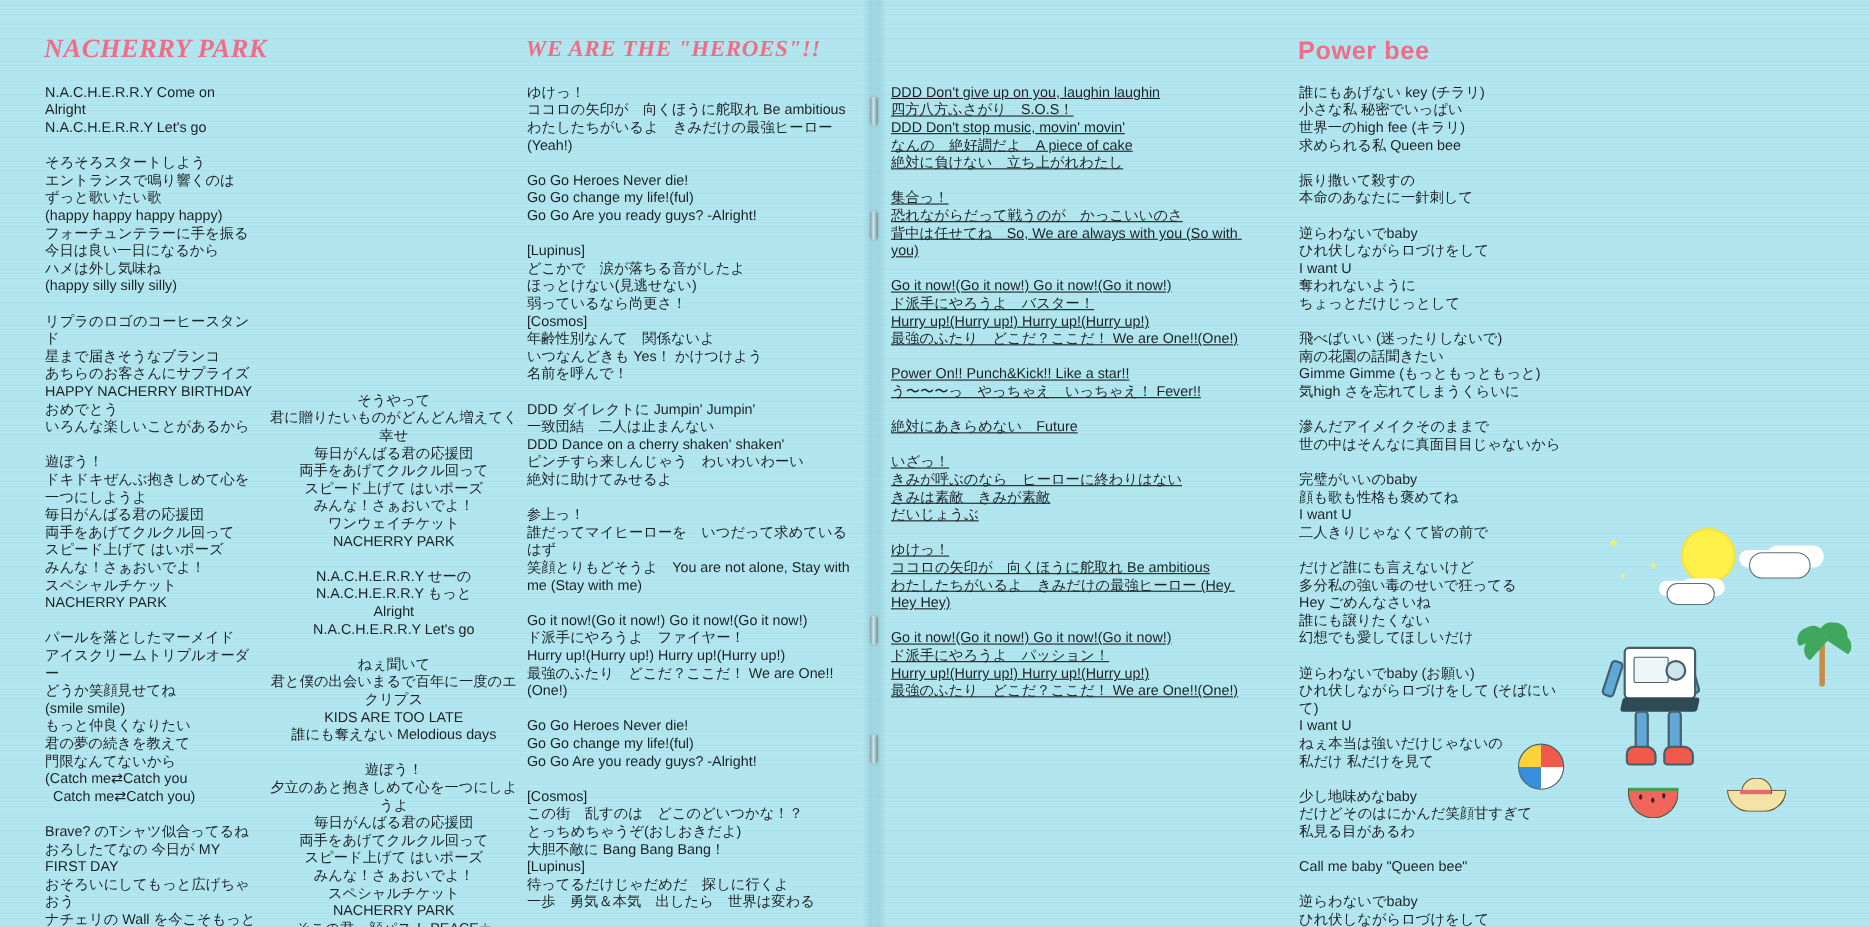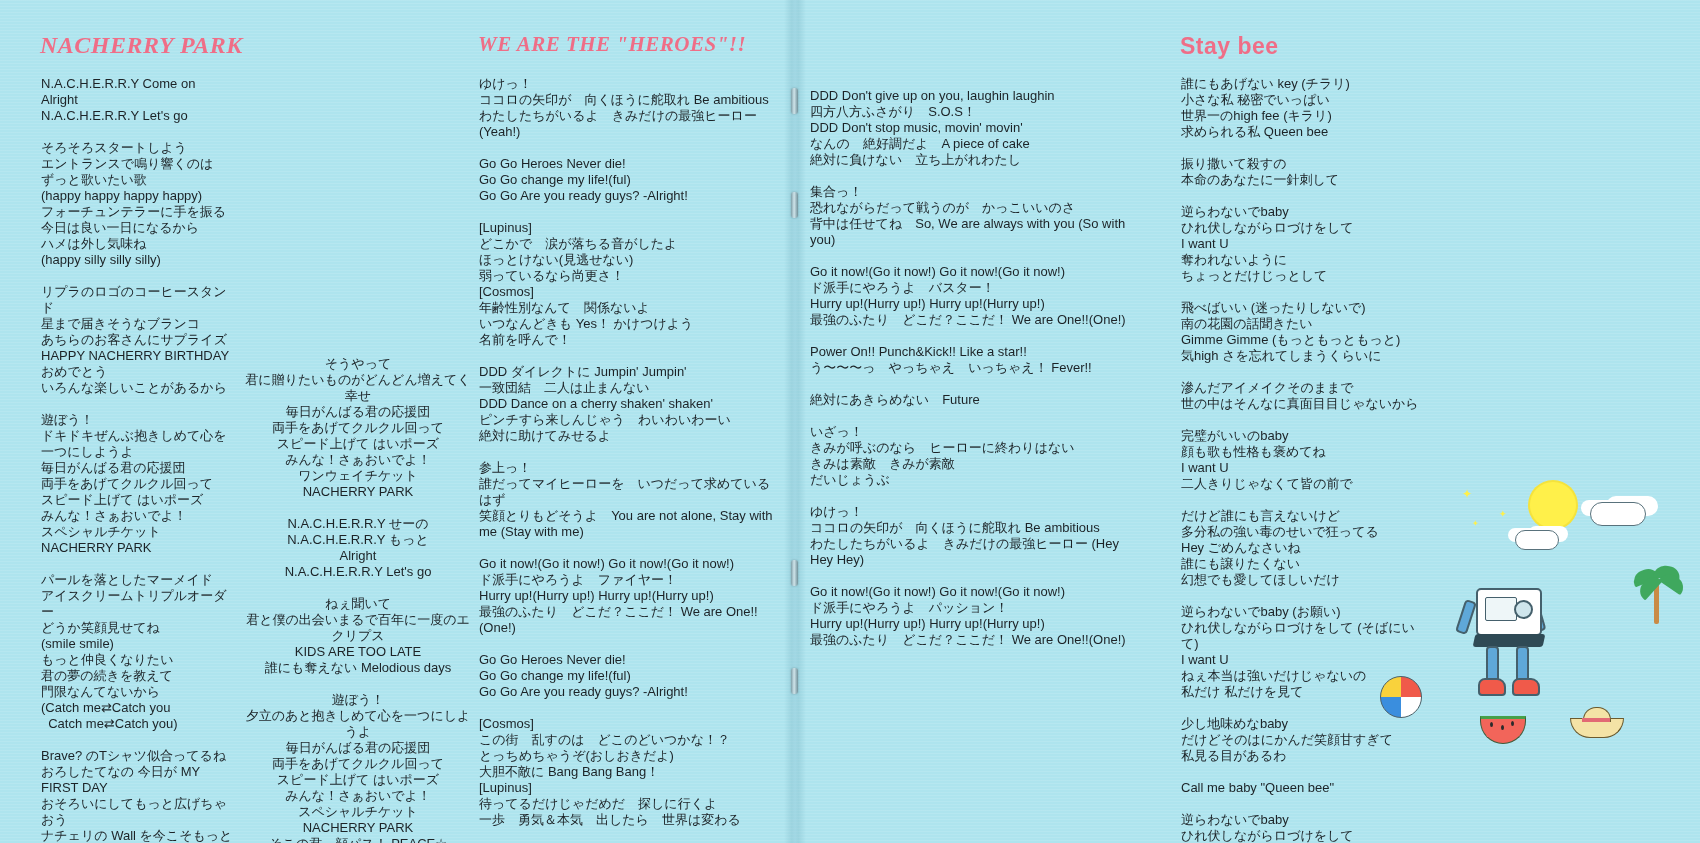--- a/index.html
+++ b/index.html
@@ -280,21 +280,21 @@
 Go Go change my life!(ful)
 Go Go Are you ready guys? -Alright!
 
 [Cosmos]
 この街　乱すのは　どこのどいつかな！？
 とっちめちゃうぞ(おしおきだよ)
 大胆不敵に Bang Bang Bang！
 [Lupinus]
 待ってるだけじゃだめだ　探しに行くよ
 一歩　勇気＆本気　出したら　世界は変わる</div>
-  <div class="lyr" style="left:810px; top:88px; width:330px;">DDD Don't give up on you, laughin laughin
+  <div class="lyr" style="left:810px; top:76px; width:330px;text-decoration:underline;">DDD Don't give up on you, laughin laughin
 四方八方ふさがり　S.O.S！
 DDD Don't stop music, movin' movin'
 なんの　絶好調だよ　A piece of cake
 絶対に負けない　立ち上がれわたし
 
 集合っ！
 恐れながらだって戦うのが　かっこいいのさ
 背中は任せてね　So, We are always with you (So with you)
 
 Go it now!(Go it now!) Go it now!(Go it now!)
@@ -314,21 +314,21 @@
 
 ゆけっ！
 ココロの矢印が　向くほうに舵取れ Be ambitious
 わたしたちがいるよ　きみだけの最強ヒーロー (Hey Hey Hey)
 
 Go it now!(Go it now!) Go it now!(Go it now!)
 ド派手にやろうよ　パッション！
 Hurry up!(Hurry up!) Hurry up!(Hurry up!)
 最強のふたり　どこだ？ここだ！ We are One!!(One!)</div>
 
-  <div class="title sans" style="left:1180px; top:33px; font-size:23px; font-weight:bold;">Stay bee</div>
+  <div class="title sans" style="left:1180px; top:33px; font-size:23px; font-weight:bold;">Power bee</div>
   <div class="lyr" style="left:1181px; top:76px; width:250px;">誰にもあげない key (チラリ)
 小さな私 秘密でいっぱい
 世界一のhigh fee (キラリ)
 求められる私 Queen bee
 
 振り撒いて殺すの
 本命のあなたに一針刺して
 
 逆らわないでbaby
 ひれ伏しながらロづけをして

